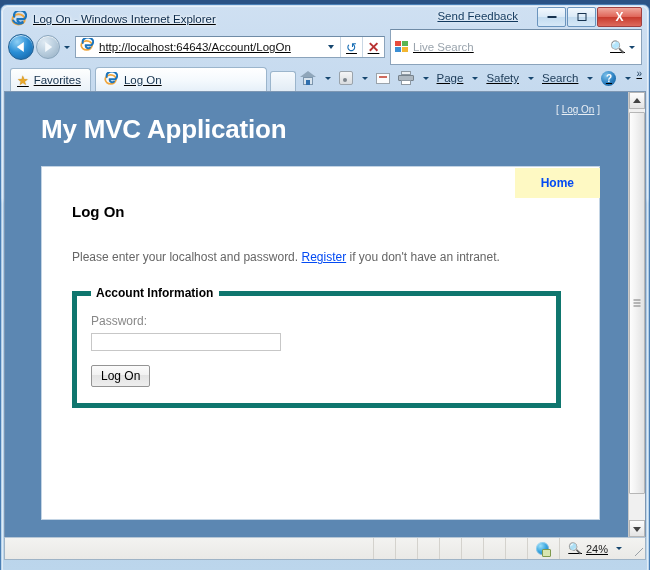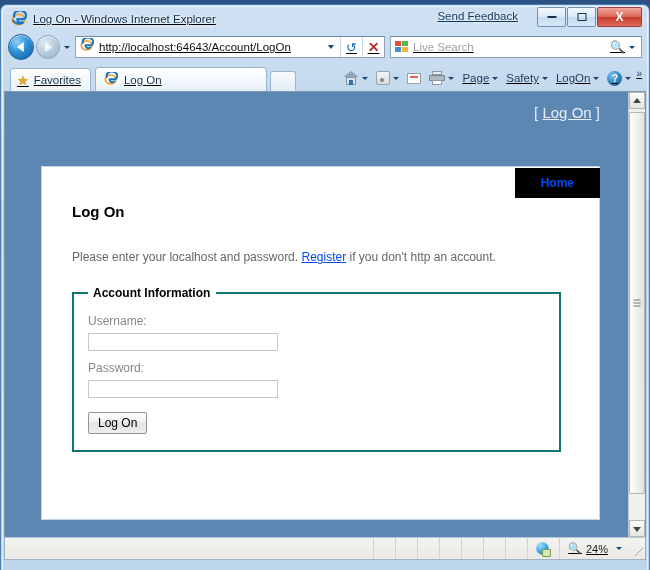--- a/index.html
+++ b/index.html
@@ -111,21 +111,21 @@
   .addr-drop { flex:0 0 18px; display:flex;align-items:center;justify-content:center;border-left:0; }
   .addr-btn {
     flex:0 0 22px; display:flex;align-items:center;justify-content:center;
     border-left:1px solid #c9d7e4;
   }
   .refresh-g { font-size:13px; color:#1a6fb5; line-height:1; }
   .stop-g { font-size:14px; color:#b83232; font-weight:bold; line-height:1; }
 
   .search-wrap {
     flex: 0 0 252px; display:flex; align-items:center;
-    height: 22px; margin-left: 5px;
+    height: 36px; margin-left: 5px;
     background: #fff; border: 1px solid #8ba3bb; border-top-color:#6f8ba6;
     padding: 0 3px 0 4px;
   }
   .search-ph { flex:1 1 auto; font-size:11.5px; color:#9aa4ad; margin-left:5px; }
   .mag { font-size:12px; color:#2a6ba8; }
   .win-flag { width:13px;height:12px;position:relative;flex:0 0 auto; }
   .wf { position:absolute;width:6px;height:5px; }
   .wf1{left:0;top:0;background:#e84c3d;} .wf2{left:7px;top:0;background:#5ab552;}
   .wf3{left:0;top:6px;background:#3c8fd4;} .wf4{left:7px;top:6px;background:#f2b632;}
 
@@ -151,21 +151,21 @@
     border: 1px solid #9bb5cc; border-bottom:none;
     border-radius: 4px 4px 0 0;
     background: linear-gradient(to bottom,#ffffff 0%, #f4f9fd 55%, #e6f0f9 100%);
   }
   .newtab {
     width: 26px; height: 20px; margin-left: 3px;
     border: 1px solid #9bb5cc; border-bottom:none; border-radius:3px 3px 0 0;
     background: linear-gradient(to bottom,#f6fafd 0%, #e2ecf5 100%);
   }
   .cmdbar { margin-left: auto; display:flex; align-items:center; gap:2px; height:24px; padding-bottom:2px; }
-  .cmd { display:flex;align-items:center;gap:3px; font-size:11.5px; color:#1b3a57; padding: 1px 3px; }
+  .cmd { display:flex;align-items:center;gap:9px; font-size:11.5px; color:#1b3a57; padding: 1px 3px; }
   .home-ic { width:16px;height:15px;position:relative; }
   .roof { position:absolute; left:0; top:0; width:0;height:0;
     border-left:8px solid transparent;border-right:8px solid transparent;border-bottom:6px solid #8fa6ba;}
   .hbody { position:absolute; left:3px; top:6px; width:10px;height:8px; background:#d8e4ee; border:1px solid #7d96ad;}
   .hdoor { position:absolute; left:6px; top:9px; width:4px;height:5px; background:#2f6fae;}
   .feed-ic { width:14px;height:14px;border:1px solid #9aa3ab;border-radius:2px;
     background:linear-gradient(to bottom,#f4f5f6,#d9dcdf); position:relative;}
   .feed-ic::after{content:"";position:absolute;left:3px;bottom:2px;width:4px;height:4px;border-radius:50%;background:#7d858d;}
   .mail-ic { width:14px;height:11px;border:1px solid #9aa3ab;background:#fbfcfd;position:relative;}
   .mail-ic::after{content:"";position:absolute;left:2px;top:2px;width:8px;height:2px;background:#cf6b5e;}
@@ -192,49 +192,49 @@
   .site-header {
     height: 64px; position:relative;
   }
   .site-title {
     position:absolute; left: 36px; top: 22px;
     font-size: 26px; font-weight: bold; color: #fff;
     letter-spacing: -0.2px;
   }
   .logindisplay {
     position:absolute; right: 28px; top: 12px;
-    font-size: 15px; color: #e8eef4;
+    font-size: 10px; color: #e8eef4;
   }
   .logindisplay a { color:#e8eef4; text-decoration: underline; }
 
   .menu {
     position:absolute; right: 28px; top: 60px;
     display: flex; gap: 3px;
   }
   .menu li {
     list-style: none;
-    background: #000000;
+    background: #fef9c3;
     padding: 9px 26px;
     font-size: 12px; font-weight: bold; color: #034af3;
     line-height: 1;
   }
 
   .main-card {
     margin: 10px 28px 0 36px;
     background: #fff;
     border: 1px solid #c3d4e4;
     min-height: 354px;
     padding: 36px 30px 20px 30px;
   }
   .page-h2 { font-size: 15px; font-weight: bold; color:#000; margin: 0 0 30px 0; }
   .intro { font-size: 12px; color:#666; margin: 0 0 22px 0; }
   .intro a { color:#034af3; text-decoration: underline; }
 
   fieldset.acct {
-    border: 2px solid #0f766e;
+    border: 5px solid #0f766e;
     margin: 0 8px 0 0;
     padding: 4px 10px 16px 14px;
   }
   fieldset.acct legend {
     font-size: 12px; font-weight: bold; color:#000;
     padding: 0 6px 0 5px;
   }
   .field-row { margin-top: 10px; }
   .field-row label {
     display:block; font-size: 12px; color:#888; margin-bottom: 4px;
@@ -430,52 +430,49 @@
       </span>
       <span class="cmd">
         <span>Page</span>
         <span class="caret sm"></span>
       </span>
       <span class="cmd">
         <span>Safety</span>
         <span class="caret sm"></span>
       </span>
       <span class="cmd">
-        <span>LogOn</span>
+        <span>Search</span>
         <span class="caret sm"></span>
       </span>
       <span class="cmd">
         <span class="help-ic">?</span>
         <span class="caret sm"></span>
       </span>
       <span class="chev-more">»</span>
     </span>
   </div>
 
   <div class="viewport">
     <div class="page-scroll-area">
 
       <div class="site-header">
+        <div class="site-title">My MVC Application</div>
         <div class="logindisplay"><span>[ </span><a href="#">Log On</a><span> ]</span></div>
         <ul class="menu">
           <li>Home</li>
         </ul>
       </div>
 
       <div class="main-card">
         <h2 class="page-h2">Log On</h2>
-        <p class="intro"><span>Please enter your localhost and password. </span><a href="#">Register</a><span> if you don't http an account.</span></p>
+        <p class="intro"><span>Please enter your localhost and password. </span><a href="#">Register</a><span> if you don't have an intranet.</span></p>
 
         <fieldset class="acct">
           <legend>Account Information</legend>
 
-          <div class="field-row">
-            <label>Username:</label>
-            <input type="text" value="" style="">
-          </div>
 
           <div class="field-row">
             <label>Password:</label>
             <input type="password" value="" style="">
           </div>
 
 
           <button class="btn-logon">Log On</button>
         </fieldset>
       </div>

